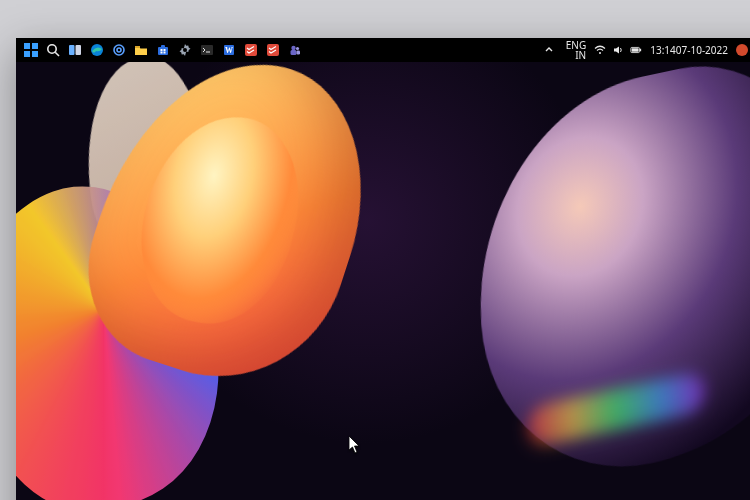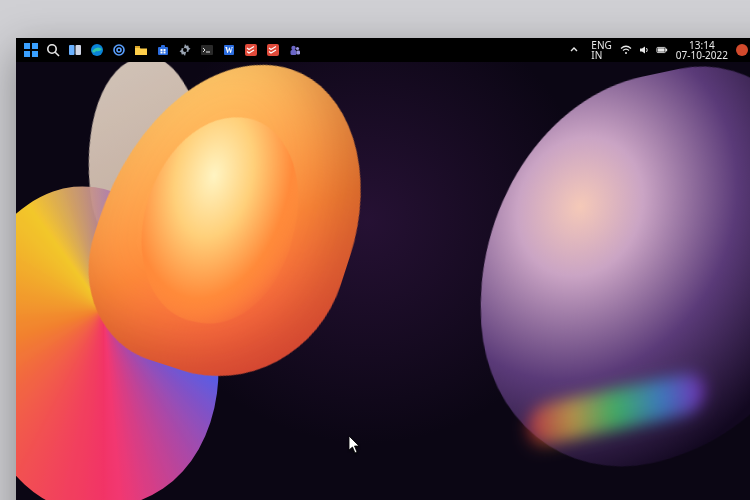--- a/index.html
+++ b/index.html
@@ -48,22 +48,22 @@
 
   .tb-right {
     margin-left: auto;
     display: flex;
     align-items: center;
     gap: 8px;
     padding-right: 8px;
     font-size: 10px;
     line-height: 1.05;
   }
-  .lang-block { display:flex; flex-direction:column; align-items:flex-start; }
-  .clock-block { display:flex; flex-direction:column; align-items:center; }
+  .lang-block { display:flex; flex-direction:column; align-items:flex-end; }
+  .clock-block { display:flex; align-items:flex-start; }
   .tray-icons { display:flex; align-items:center; gap:6px; }
   .tray-icons svg { width:12px; height:12px; display:block; }
   .chevron svg { width:10px; height:10px; }
   .red-orb { width:12px; height:12px; border-radius:50%; background:#d24a2c; }
 
   
   .wall { position:absolute; inset:0; overflow:hidden; }
   .blob { position:absolute; filter: blur(.3px); }
   
   .b-trumpet {

